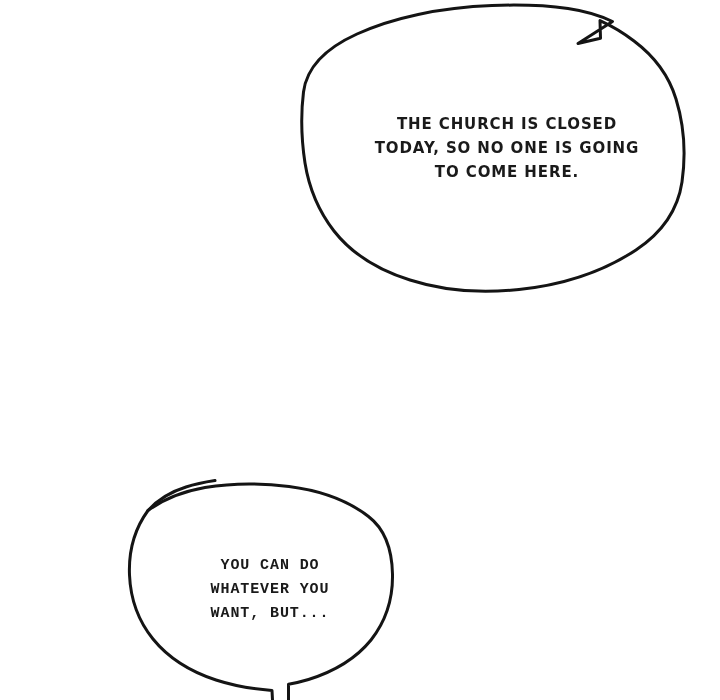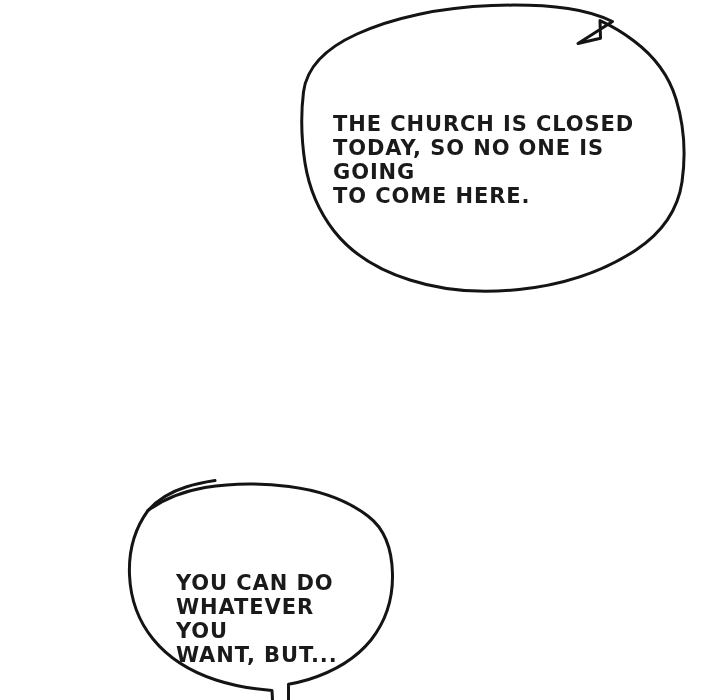--- a/index.html
+++ b/index.html
@@ -26,42 +26,43 @@
     position: absolute;
     left: 0;
     top: 0;
     width: 720px;
     height: 700px;
     display: block;
   }
 
   .bubble-text {
     position: absolute;
-    text-align: left;
+    text-align: center;
     color: #1a1a1a;
     font-family: "DejaVu Sans", sans-serif;
-    font-size: 21px;
+    font-size: 15px;
     font-weight: 700;
     line-height: 24px;
     letter-spacing: 0.9px;
     white-space: pre-line;
     -webkit-font-smoothing: antialiased;
     user-select: none;
   }
 
   #bubble-1-text {
     left: 333px;
     top: 112px;
     width: 348px;
   }
 
   #bubble-2-text {
     left: 176px;
-    top: 571px;
+    top: 554px;
     width: 188px;
+    font-family: Liberation Mono, monospace;
   }
 </style>
 </head>
 <body>
 
 <div id="panel">
 
   <svg id="panel-svg" viewBox="0 0 720 700" xmlns="http://www.w3.org/2000/svg">
 
     <g>

